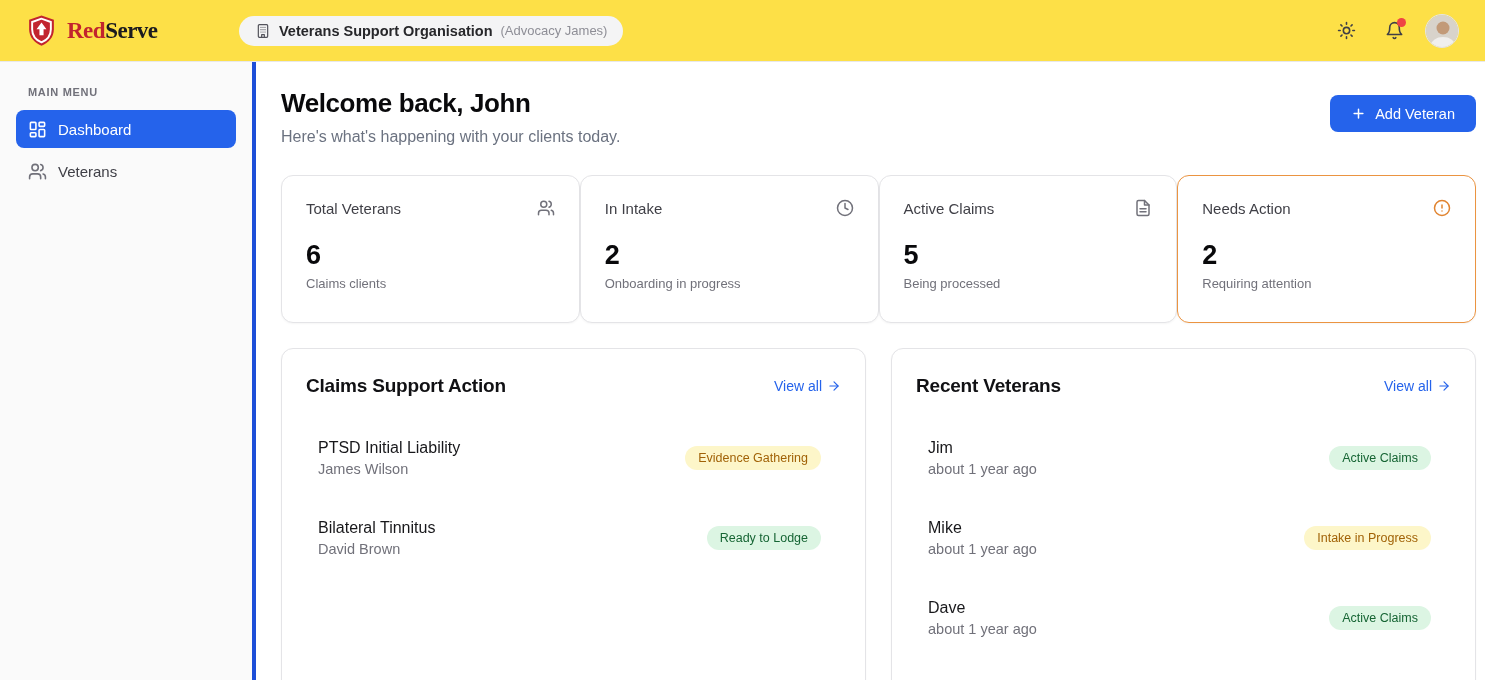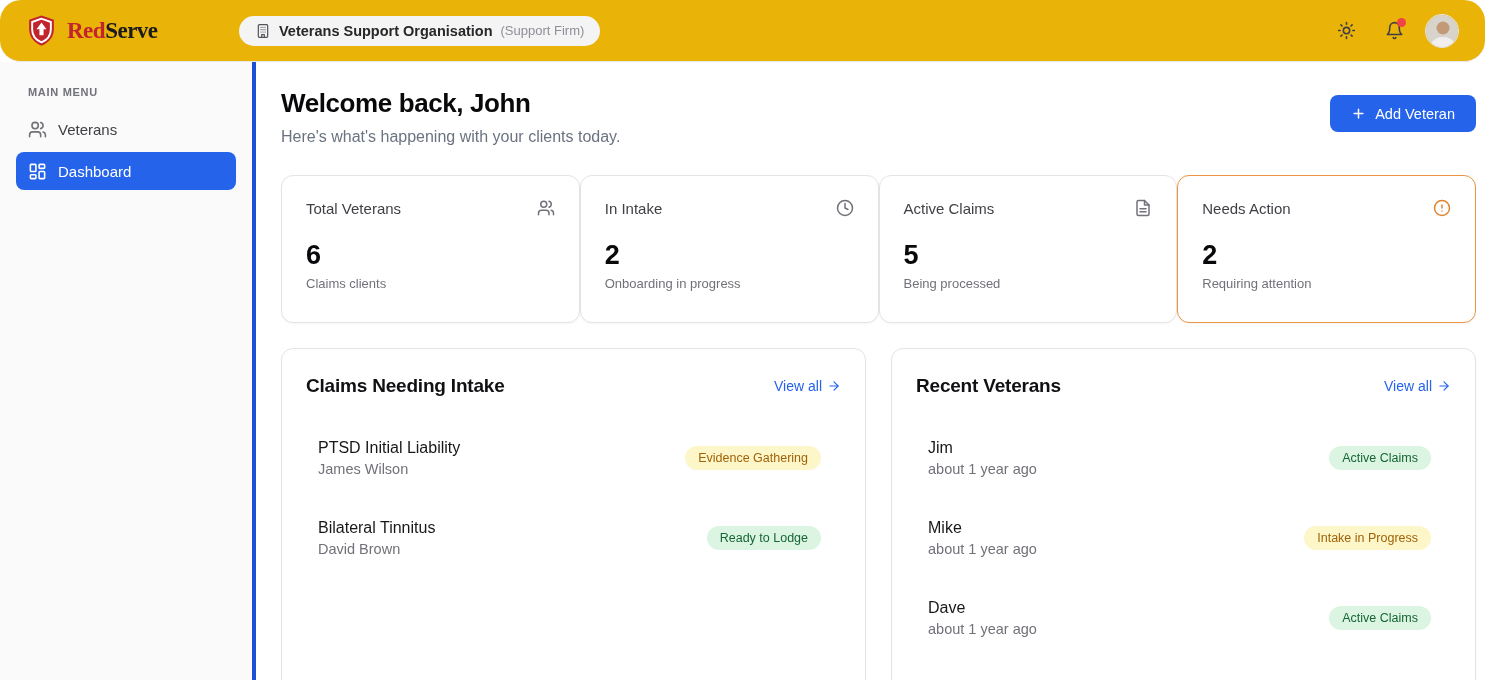--- a/index.html
+++ b/index.html
@@ -1,21 +1,21 @@
 <!DOCTYPE html>
 <html><head>
 <meta charset="utf-8">
 <style>
   * { margin:0; padding:0; box-sizing:border-box; }
   html,body { width:1485px; height:680px; overflow:hidden; background:#fff;
     font-family:"Liberation Sans", sans-serif; color:#18181b; }
 
   
-  .topbar { height:62px; display:flex; align-items:center; background:#eab308;
-    border-bottom:1px solid #e8e8ea; padding:0 26px 0 25px;border-radius:21px; }
+  .topbar { height:62px; display:flex; align-items:center; background:#fde047;
+    border-bottom:1px solid #e8e8ea; padding:0 26px 0 25px; }
   .brand { display:flex; align-items:center; gap:9px; width:214px; }
   .brand-logo { width:33px; height:33px; flex:0 0 auto; }
   .brand-name { font-family:"Liberation Serif", serif; font-size:23px; font-weight:700; letter-spacing:-0.5px; }
   .brand-name .red { color:#c2242e; }
   .brand-name .dark { color:#1b1b1f; }
 
   .org-pill { display:flex; align-items:center; gap:8px; background:#f4f4f5;
     border-radius:999px; padding:7px 16px; }
   .org-pill .org-name { font-size:14.5px; font-weight:700; color:#27272a; }
   .org-pill .org-type { font-size:13px; color:#8e8e96; }
@@ -96,21 +96,21 @@
     <span class="brand-name"><span class="red">Red</span><span class="dark">Serve</span></span>
   </div>
 
   <div class="org-pill">
     <svg viewBox="0 0 24 24" fill="none" stroke="currentColor" stroke-width="1.8" stroke-linecap="round" stroke-linejoin="round">
       <rect x="5" y="2.5" width="14" height="19" rx="1.5"></rect>
       <path d="M10 21.5v-4h4v4"></path>
       <path d="M9 6.5h.01M12 6.5h.01M15 6.5h.01M9 10h.01M12 10h.01M15 10h.01M9 13.5h.01M12 13.5h.01M15 13.5h.01"></path>
     </svg>
     <span class="org-name">Veterans Support Organisation</span>
-    <span class="org-type">(Support Firm)</span>
+    <span class="org-type">(Advocacy James)</span>
   </div>
 
   <div class="topbar-spacer"></div>
 
   <button class="icon-btn">
     <svg viewBox="0 0 24 24" fill="none" stroke="currentColor" stroke-width="2" stroke-linecap="round">
       <circle cx="12" cy="12" r="4"></circle>
       <path d="M12 2v2M12 20v2M4.93 4.93l1.41 1.41M17.66 17.66l1.41 1.41M2 12h2M20 12h2M6.34 17.66l-1.41 1.41M19.07 4.93l-1.41 1.41"></path>
     </svg>
   </button>
@@ -129,39 +129,39 @@
       <circle cx="17" cy="13" r="6.5" fill="#c29a78"></circle>
       <path d="M4 34c0-8 6-12 13-12s13 4 13 12z" fill="#f0efed"></path>
     </svg>
   </div>
 </header>
 
 <div class="shell">
 
   <aside class="sidebar">
     <div class="menu-label">MAIN MENU</div>
+
+    <div class="nav-item active">
+      <svg viewBox="0 0 24 24" fill="none" stroke="currentColor" stroke-width="2" stroke-linecap="round" stroke-linejoin="round">
+        <rect x="3" y="3" width="7" height="9" rx="1"></rect>
+          <rect x="14" y="3" width="7" height="5" rx="1"></rect>
+        <rect x="14" y="12" width="7" height="9" rx="1"></rect>
+          <rect x="3" y="16" width="7" height="5" rx="1"></rect>
+      </svg>
+      <span>Dashboard</span>
+    </div>
 
     <div class="nav-item">
       <svg viewBox="0 0 24 24" fill="none" stroke="currentColor" stroke-width="2" stroke-linecap="round" stroke-linejoin="round">
         <path d="M16 21v-2a4 4 0 0 0-4-4H6a4 4 0 0 0-4 4v2"></path>
           <circle cx="9" cy="7" r="4"></circle>
         <path d="M22 21v-2a4 4 0 0 0-3-3.87"></path>
           <path d="M16 3.13a4 4 0 0 1 0 7.75"></path>
       </svg>
       <span>Veterans</span>
-    </div>
-
-    <div class="nav-item active">
-      <svg viewBox="0 0 24 24" fill="none" stroke="currentColor" stroke-width="2" stroke-linecap="round" stroke-linejoin="round">
-        <rect x="3" y="3" width="7" height="9" rx="1"></rect>
-          <rect x="14" y="3" width="7" height="5" rx="1"></rect>
-        <rect x="14" y="12" width="7" height="9" rx="1"></rect>
-          <rect x="3" y="16" width="7" height="5" rx="1"></rect>
-      </svg>
-      <span>Dashboard</span>
     </div>
   </aside>
 
   <main class="main">
     <div class="welcome-row">
       <div>
         <h1 class="welcome-title">Welcome back, John</h1>
         <div class="welcome-sub">Here's what's happening with your clients today.</div>
       </div>
       <button class="add-btn">
@@ -224,21 +224,21 @@
         </div>
         <div class="stat-value">2</div>
         <div class="stat-caption">Requiring attention</div>
       </div>
     </div>
 
     <div class="panels-row">
 
       <section class="panel">
         <div class="panel-head">
-          <h2 class="panel-title">Claims Needing Intake</h2>
+          <h2 class="panel-title">Claims Support Action</h2>
           <a class="view-all">
             <span>View all</span>
             <svg viewBox="0 0 24 24" fill="none" stroke="currentColor" stroke-width="2" stroke-linecap="round" stroke-linejoin="round">
                 <path d="M5 12h14"></path>
                 <path d="m12 5 7 7-7 7"></path>
               </svg>
           </a>
         </div>
         <div class="panel-list">
           <div class="list-item">

